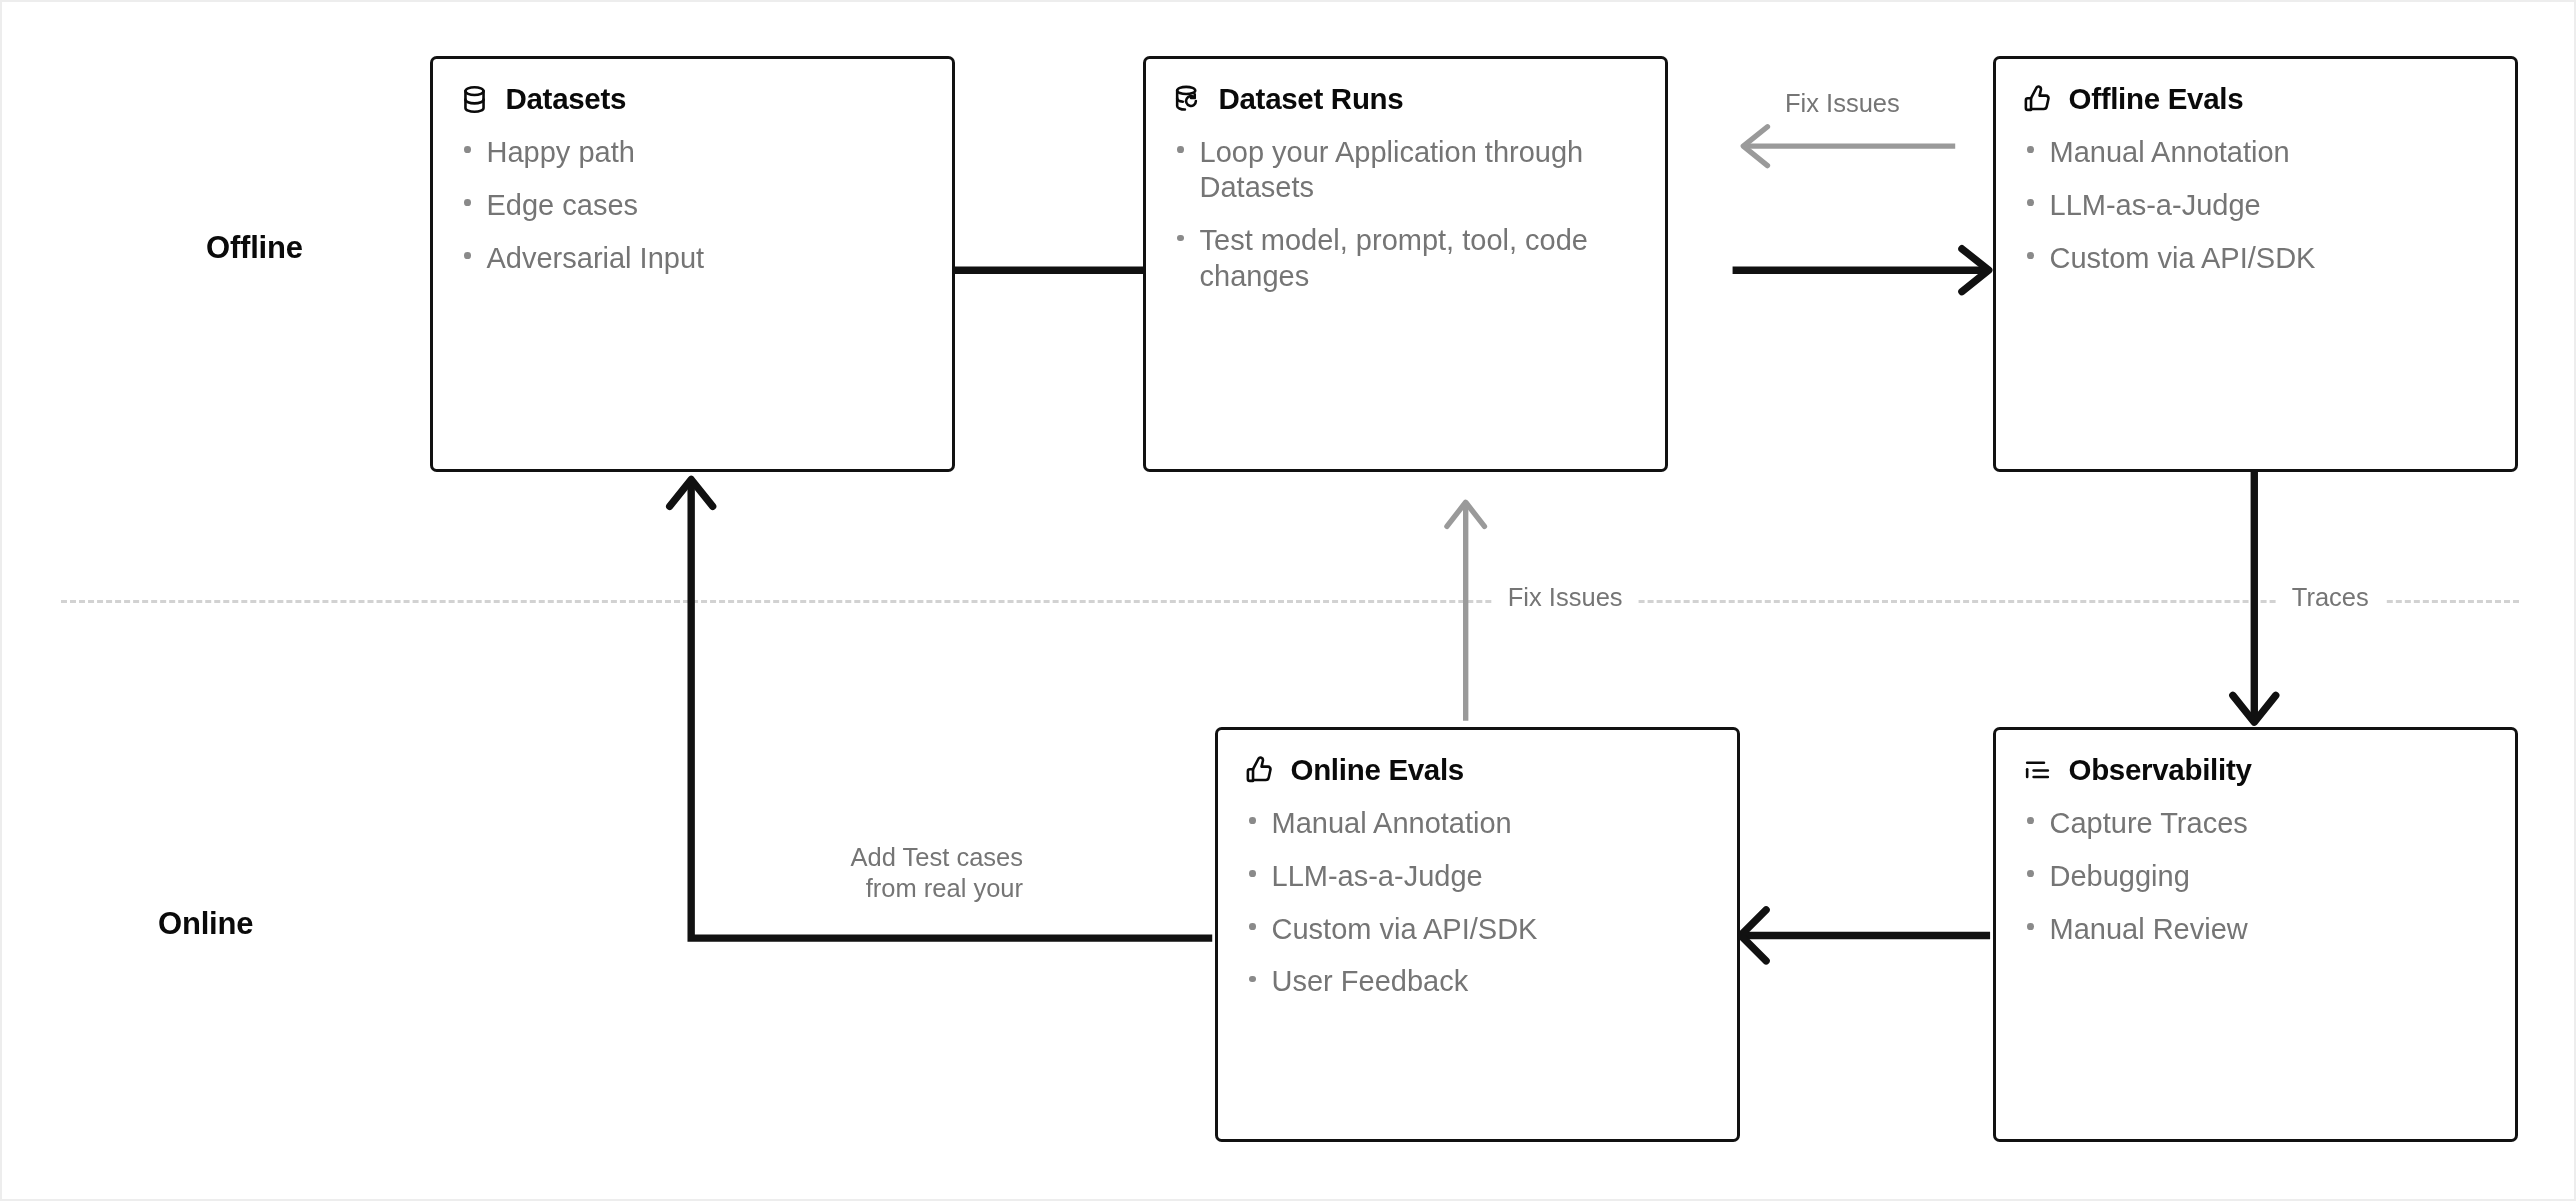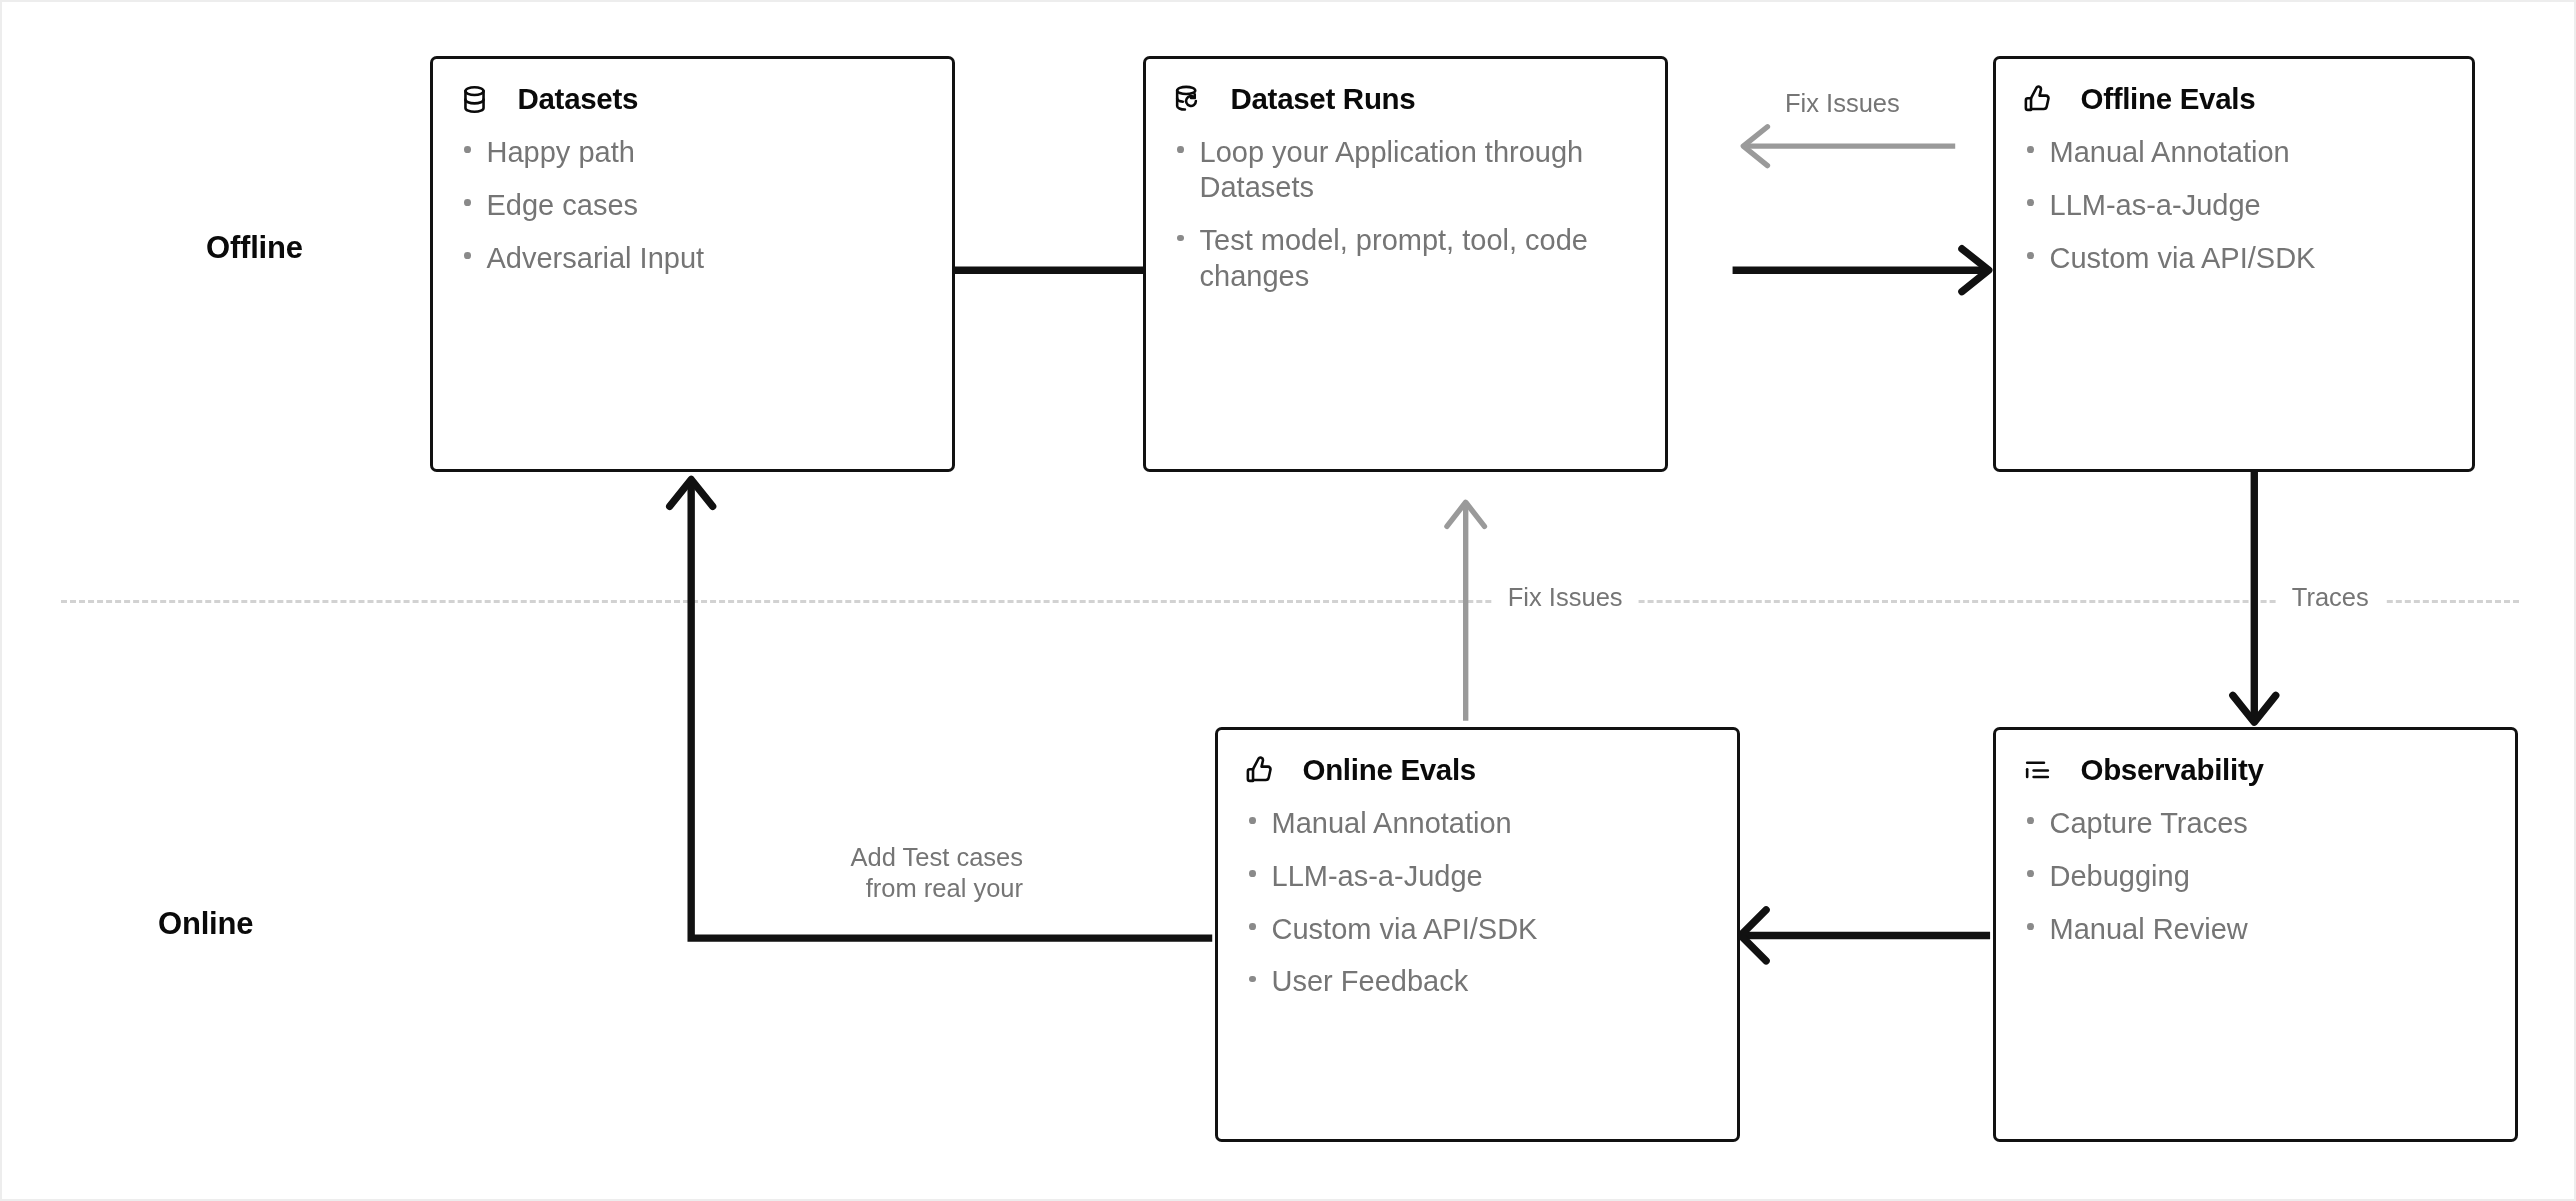--- a/index.html
+++ b/index.html
@@ -32,21 +32,21 @@
   .node {
     position: absolute;
     background: #ffffff;
     border: 3.4px solid #111111;
     border-radius: 6.7px;
     padding: 23px 25.5px 20px 25.5px;
   }
   .node-head {
     display: flex;
     align-items: center;
-    gap: 28px;
+    gap: 16px;
     margin-bottom: 19px;
   }
   .node-title {
     font-size: 29.5px;
     font-weight: 700;
     color: #0a0a0a;
     letter-spacing: -0.3px;
     white-space: nowrap;
   }
   .node-icon { width: 31px; height: 31px; flex: 0 0 31px; display: block; }
@@ -66,21 +66,21 @@
     position: absolute;
     left: 5.4px; top: 11.4px;
     width: 6.7px; height: 6.7px;
     border-radius: 50%;
     background: #8a8a8a;
   }
 
   
   #node-datasets      { left: 428px;  top: 54px;   width: 525px;  height: 416px; }
   #node-dataset-runs  { left: 1141px; top: 54px;   width: 525px;  height: 416px; }
-  #node-offline-evals { left: 1991px; top: 54px;   width: 482px;  height: 416px; }
+  #node-offline-evals { left: 1991px; top: 54px;   width: 525px;  height: 416px; }
   #node-online-evals  { left: 1213px; top: 725px; width: 525px;  height: 415px; }
   #node-observability { left: 1991px; top: 725px; width: 525px;  height: 415px; }
 
   
   #divider {
     position: absolute;
     left: 59px; top: 598px;
     width: 2458px; height: 0;
     border-top: 3.4px dashed #d2d2d2;
   }

